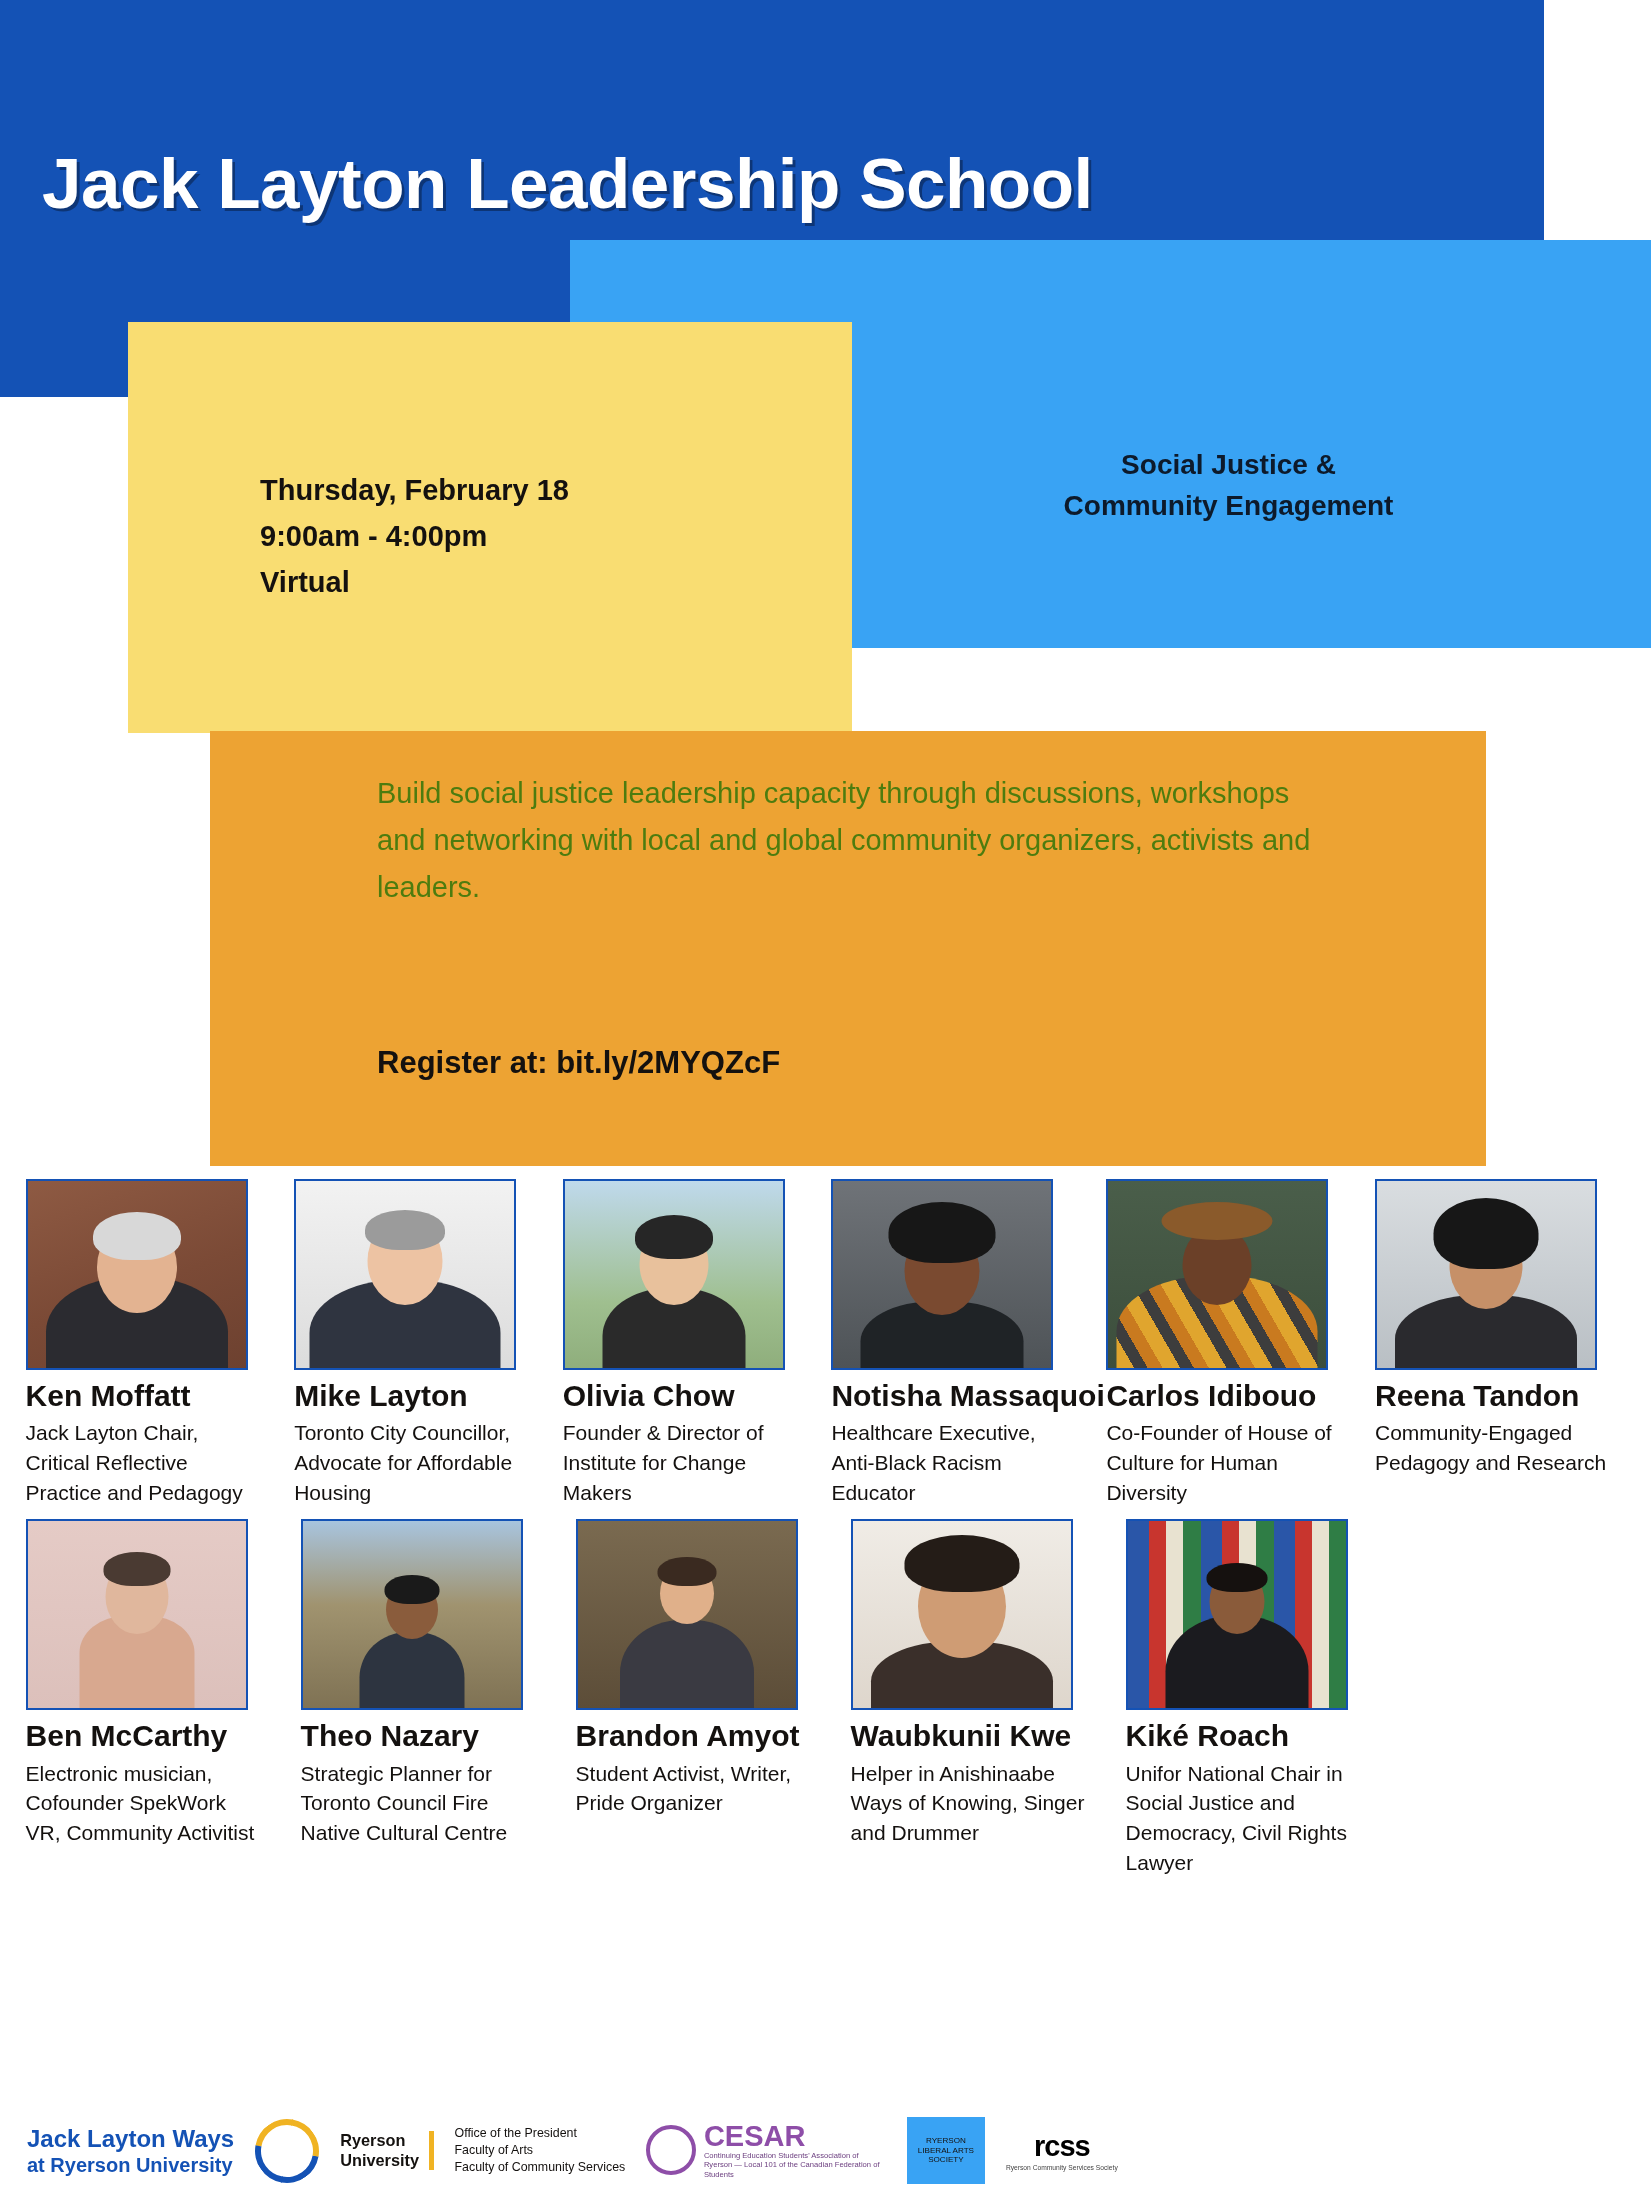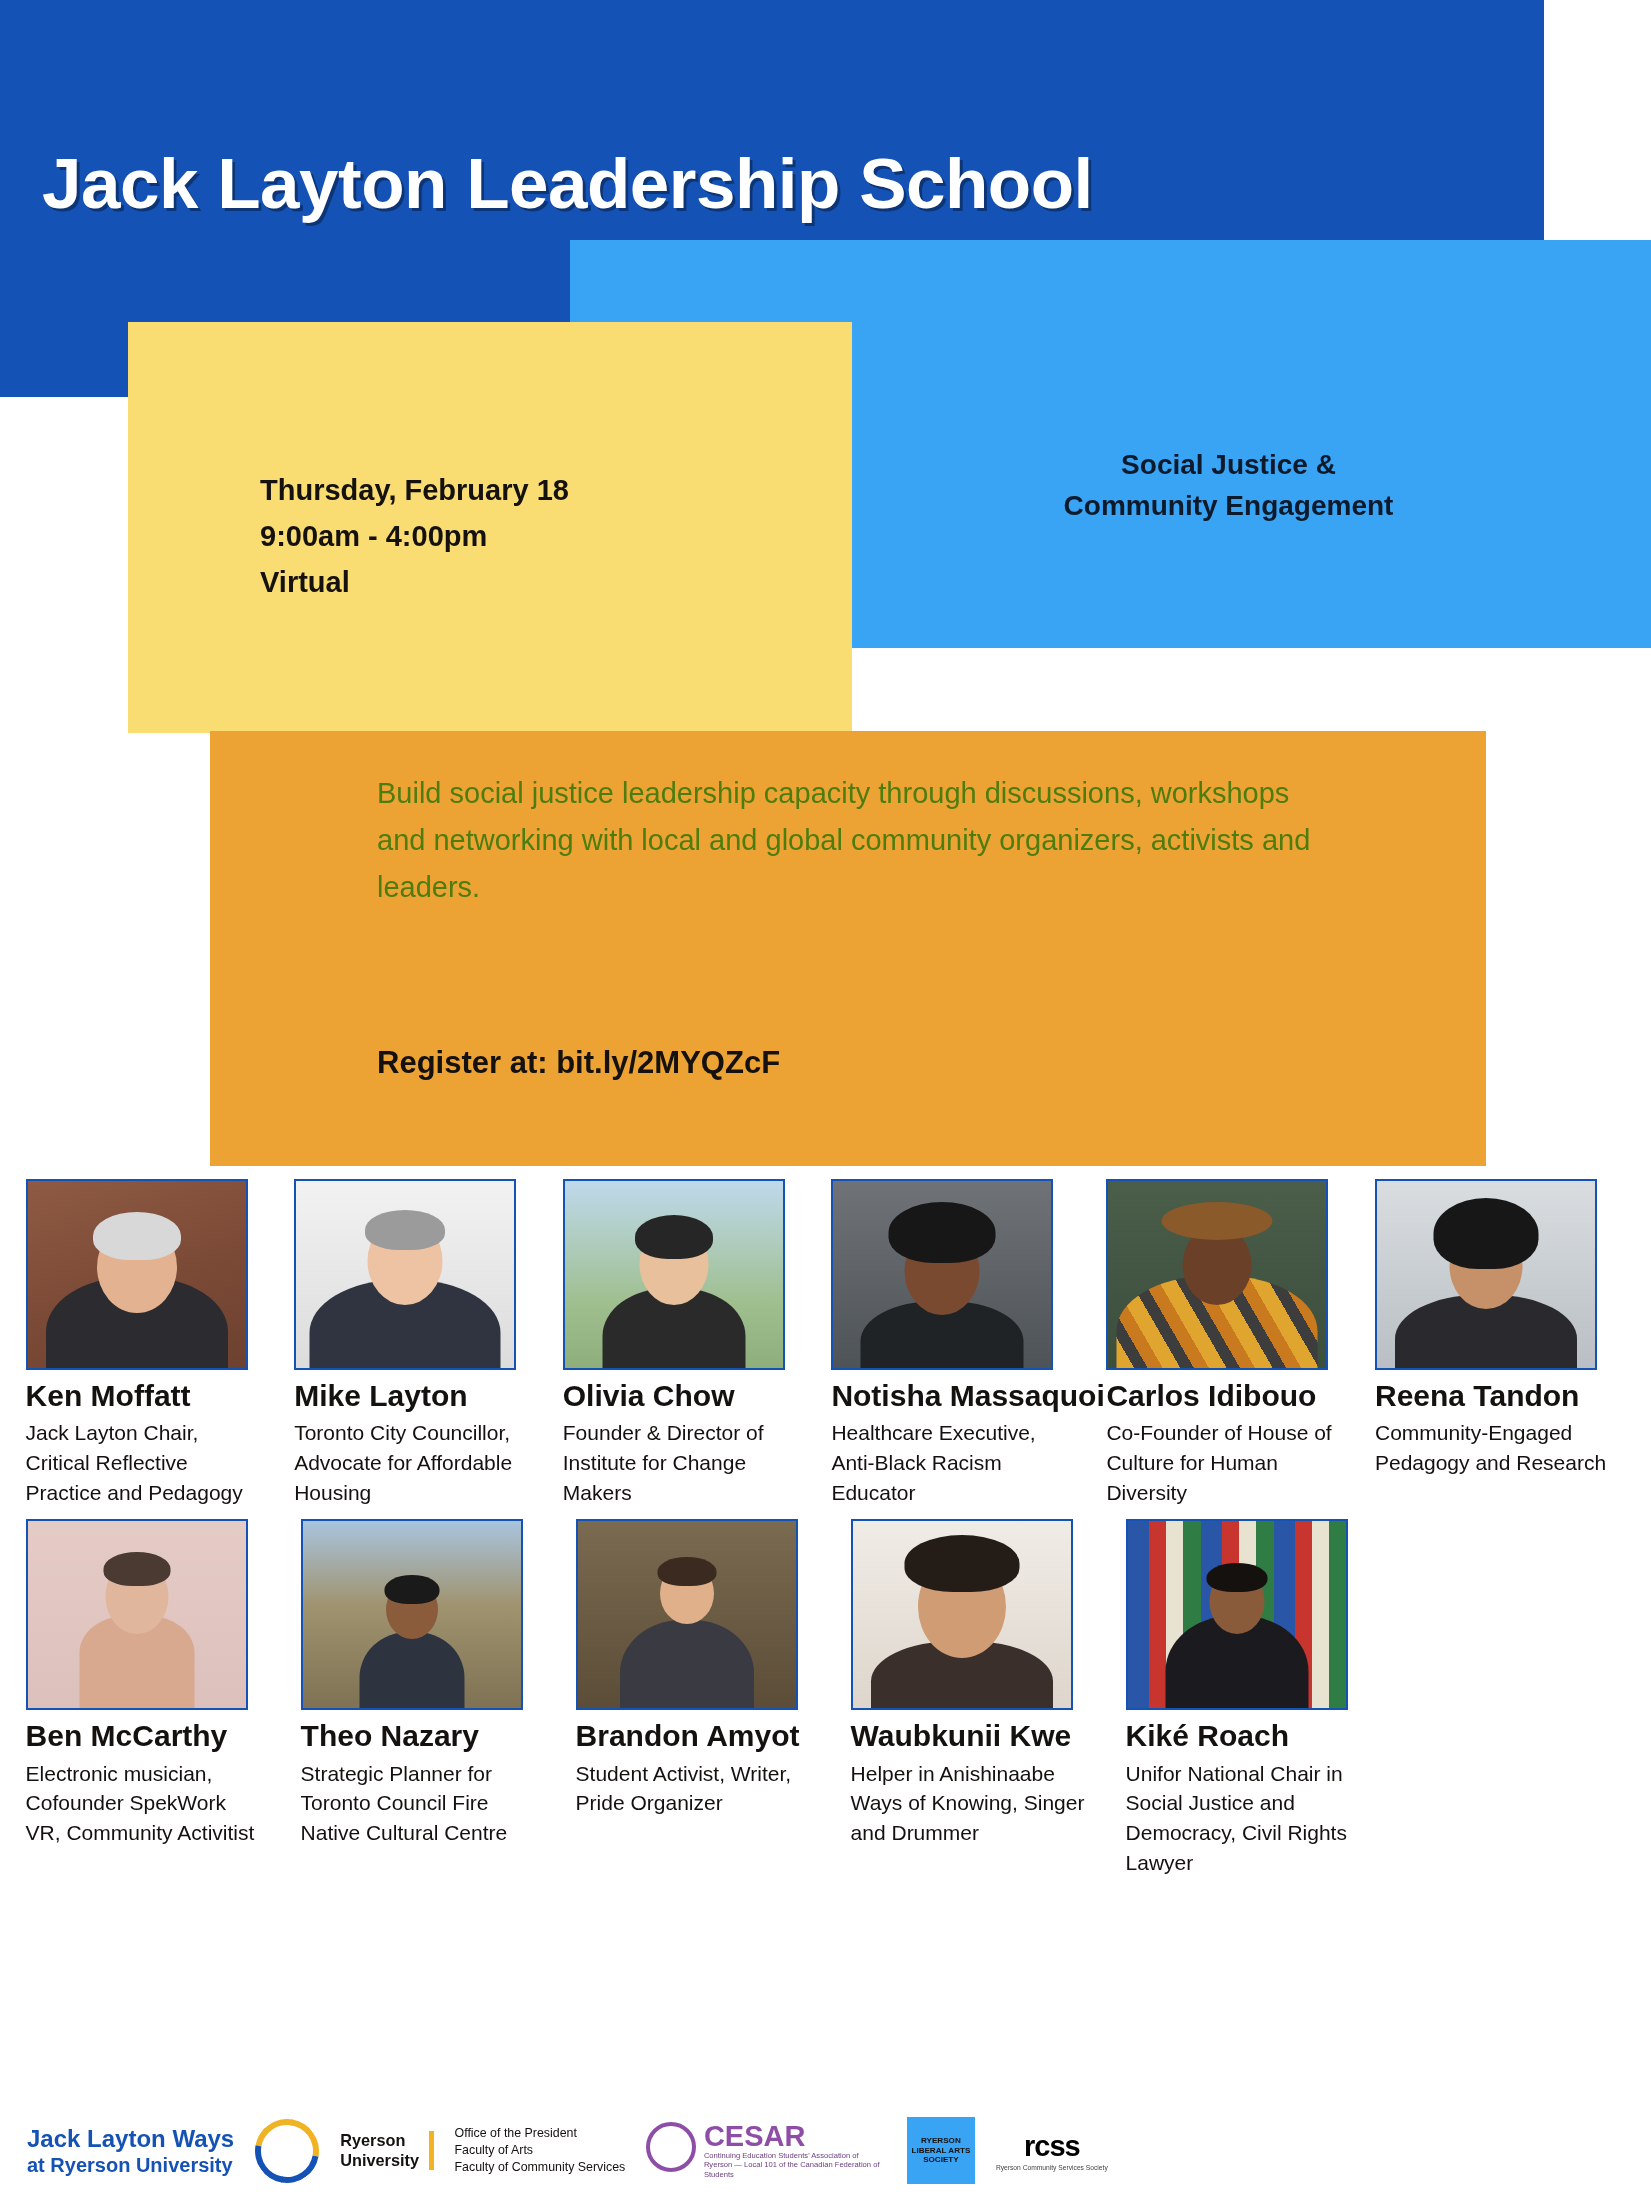--- a/index.html
+++ b/index.html
@@ -213,45 +213,46 @@
     white-space: nowrap;
   }
   .logo-office {
     font-size: 12.4px;
     color: #14110f;
     line-height: 1.35;
     white-space: nowrap;
   }
   .logo-cesar {
     display: flex;
+    align-items: center;
     gap: 7.6px;
   }
   .cesar-mark {
     width: 42px; height: 42px;
     border-radius: 50%;
     border: 4.8px solid #8e4ea8;
   }
   .cesar-text {
     color: #8e4ea8;
     font-weight: bold;
     font-size: 29px;
     line-height: 1;
   }
   .cesar-sub {
     font-size: 7.6px;
     color: #6d4080;
     line-height: 1.25;
     max-width: 182px;
   }
   .logo-rlas {
-    width: 68px; height: 67px;
+    width: 78px; height: 67px;
     background: #39a3f4;
     color: #14110f;
     font-size: 8.1px;
-    font-weight: bold;
+    font-weight: normal;
     line-height: 1.2;
     display: flex;
     align-items: center;
     justify-content: center;
     text-align: center;
     padding: 2.9px;
     box-sizing: border-box;
   }
   .logo-rcss {
     text-align: center;

